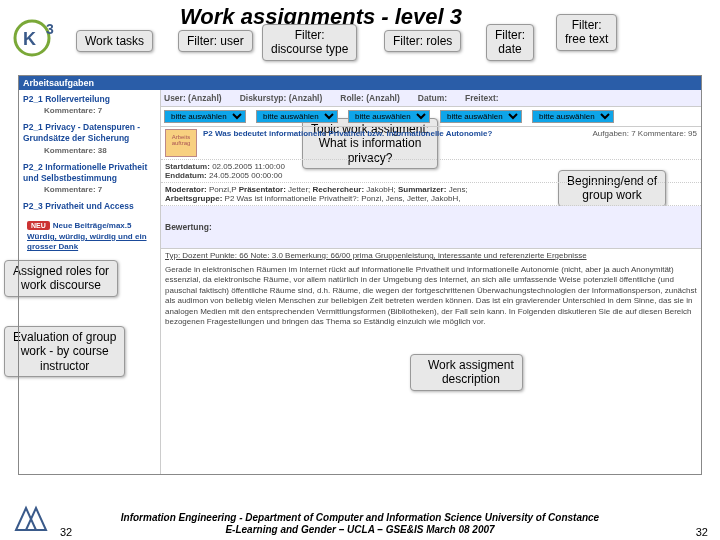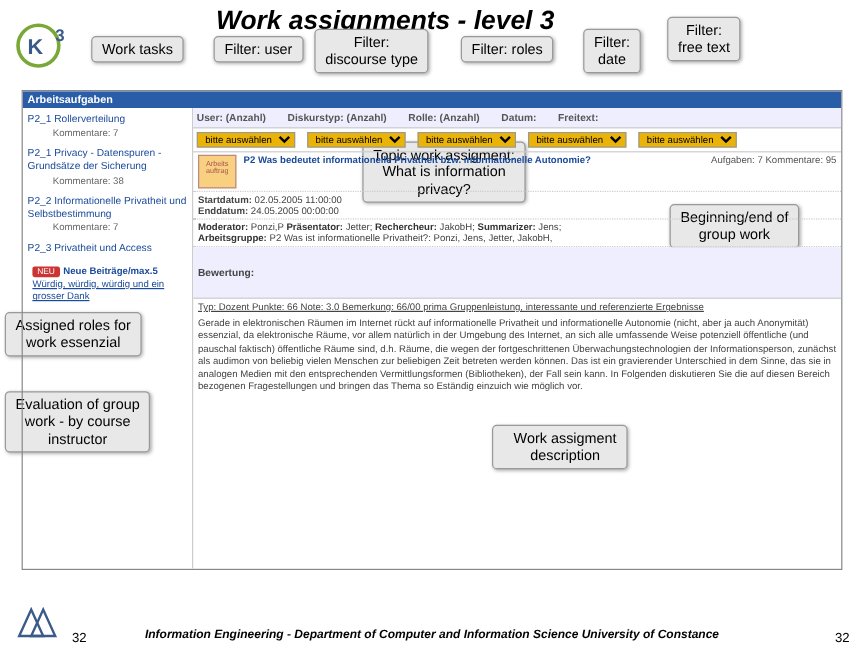--- a/index.html
+++ b/index.html
@@ -3,28 +3,28 @@
 <meta charset="utf-8">
 <style>
   * { margin: 0; padding: 0; box-sizing: border-box; }
   body { width: 720px; height: 540px; font-family: Arial, sans-serif; background: #fff; position: relative; overflow: hidden; }
   .slide-title { font-size: 22px; font-weight: bold; font-style: italic; position: absolute; top: 4px; left: 180px; }
   .k3-logo { position: absolute; top: 18px; left: 12px; width: 55px; height: 40px; }
   .callout { position: absolute; background: #e8e8e8; border: 1px solid #999; border-radius: 4px; padding: 3px 8px; font-size: 12px; text-align: center; line-height: 1.2; box-shadow: 1px 1px 3px rgba(0,0,0,0.3); }
   .screenshot { position: absolute; top: 75px; left: 18px; width: 684px; height: 400px; border: 1px solid #888; font-size: 9px; color: #444; overflow: hidden; }
   .ss-bluebar { background: #2a5da8; color: #fff; padding: 2px 4px; font-size: 9px; font-weight: bold; }
   .ss-body { display: flex; height: calc(100% - 14px); }
-  .ss-left { width: 142px; border-right: 1px solid #ccc; padding: 4px; font-size: 8.5px; line-height: 1.3; color: #1a4a9a; }
+  .ss-left { width: 142px; border-right: 1px solid #ccc; padding: 4px; font-size: 8.5px; line-height: 1.3; color: #1a4a9a; font-weight: bold; }
   .ss-left-item { margin-bottom: 6px; }
   .ss-left-item .sub { color: #666; font-size: 8px; padding-left: 21px; }
   .ss-right { flex: 1; padding: 0; }
   .ss-filters { background: #eef; padding: 3px; font-size: 8.5px; display: flex; gap: 18px; border-bottom: 1px solid #ccc; }
   .ss-filters span { color: #555; font-weight: bold; }
   .ss-selects { padding: 3px; display: flex; gap: 10px; font-size: 8px; border-bottom: 1px solid #ccc; }
-  .ss-selects select { font-size: 8px; border: 1px solid #999; background: #eab308; padding: 0 2px; }
+  .ss-selects select { font-size: 8px; border: 1px solid #999; background: #0ea5e9; padding: 0 2px; }
   .ss-topic-row { padding: 2px 4px; font-size: 8px; display: flex; align-items: flex-start; gap: 6px; border-bottom: 1px dotted #ccc; }
   .ss-topic-icon { width: 32px; height: 28px; background: #f8d080; border: 1px solid #b88; font-size: 6px; text-align: center; padding-top: 4px; color: #a55; }
   .ss-topic-text { flex: 1; color: #1a4a9a; font-weight: bold; line-height: 1.2; }
   .ss-topic-meta { color: #555; font-size: 8px; }
   .ss-dates { padding: 2px 4px; font-size: 8px; color: #444; border-bottom: 1px dotted #ccc; }
   .ss-mods { padding: 2px 4px; font-size: 8px; color: #444; border-bottom: 1px dotted #ccc; }
   .ss-mods b { color: #333; }
   .ss-eval-header { background: #eef; padding: 16px 4px; font-size: 8.5px; font-weight: bold; border-bottom: 1px solid #ccc; }
   .ss-eval { padding: 2px 4px; font-size: 8px; color: #444; text-decoration: underline; }
   .ss-desc { padding: 3px 4px; font-size: 8px; color: #444; line-height: 1.3; }
@@ -57,21 +57,21 @@
 <div class="callout" style="top:24px; left:486px; white-space:pre-line;">Filter:
 date</div>
 <div class="callout" style="top:14px; left:556px; white-space:pre-line;">Filter:
 free text</div>
 <div class="callout" style="top:118px; left:302px; white-space:pre-line;">Topic work assigment:
 What is information
 privacy?</div>
 <div class="callout" style="top:170px; left:558px; white-space:pre-line;">Beginning/end of
 group work</div>
 <div class="callout" style="top:260px; left:4px; white-space:pre-line;">Assigned roles for
-work essenzial</div>
+work discourse</div>
 <div class="callout" style="top:326px; left:4px; white-space:pre-line;">Evaluation of group
 work - by course
 instructor</div>
 <div class="callout" style="top:354px; left:410px; white-space:pre-line;padding-left:17px;">Work assigment
 description</div>
 
 <div class="screenshot">
   <div class="ss-bluebar">Arbeitsaufgaben</div>
   <div class="ss-body">
     <div class="ss-left">
@@ -124,15 +124,16 @@
 </div>
 
 <div class="footer-logo">
   <svg viewBox="0 0 40 32">
     <polygon points="4,28 14,6 24,28" fill="none" stroke="#3a5a8a" stroke-width="2"></polygon>
     <polygon points="14,28 24,6 34,28" fill="none" stroke="#3a5a8a" stroke-width="2"></polygon>
   </svg>
 </div>
 <div class="footer">
   <span>Information Engineering - Department of Computer and Information Science University of Constance</span><br>
+  <span>E-Learning and Gender – UCLA – GSE&amp;IS March 08 2007</span>
 </div>
 <div class="page-left">32</div>
 <div class="page-right">32</div>
 
 </body></html>

